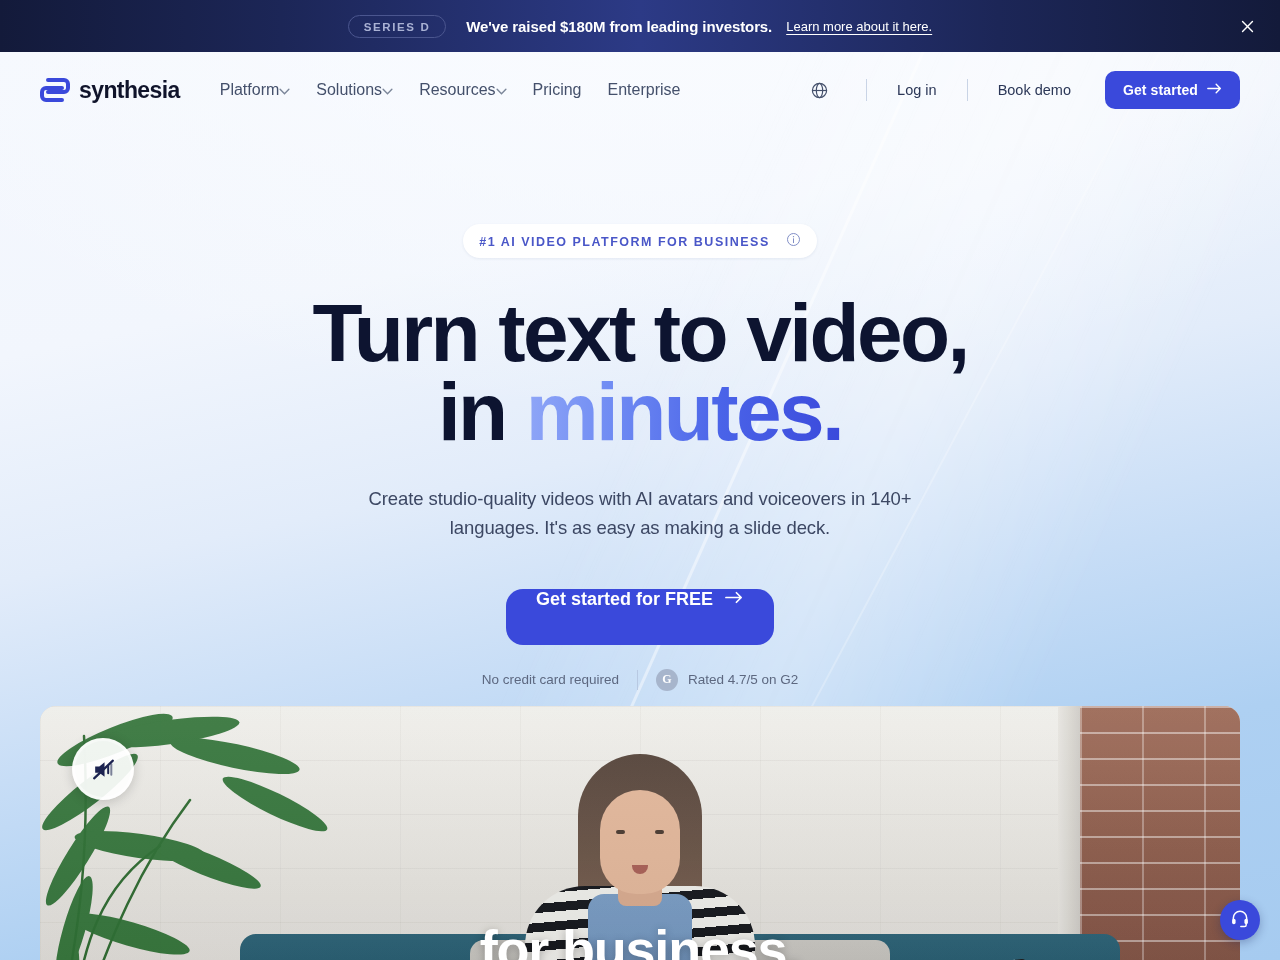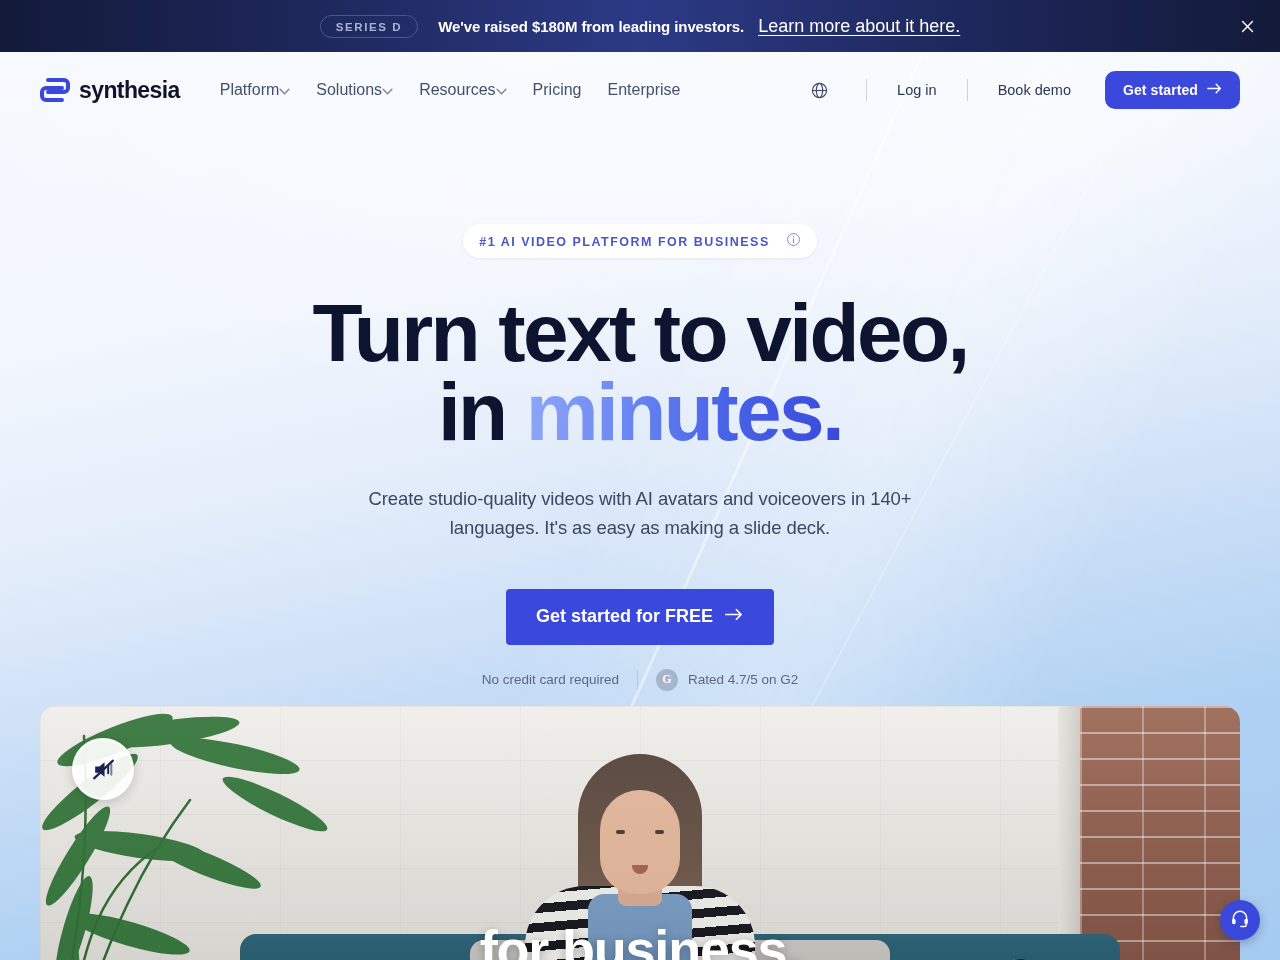--- a/index.html
+++ b/index.html
@@ -20,21 +20,21 @@
   }
   .banner-pill{
     font-size:11.5px; letter-spacing:1.6px; font-weight:600;
     color:#aab2d4; border:1px solid #4b568f;
     border-radius:999px; padding:5px 15px 4px; white-space:nowrap;
   }
   .banner-text{
     font-size:15px; font-weight:700; color:#fff; letter-spacing:-0.1px;
   }
   .banner-link{
-    font-size:18px; color:#fff; text-decoration:underline;
+    font-size:13px; color:#fff; text-decoration:underline;
     text-underline-offset:3px; cursor:pointer; margin-left:-6px;
   }
   .banner-close{
     position:absolute; right:16px; top:50%; transform:translateY(-50%);
     width:34px; height:34px; display:flex; align-items:center; justify-content:center;
     cursor:pointer; color:#fff;
   }
 
   
   .hero{
@@ -98,24 +98,24 @@
   .grad{
     background:linear-gradient(92deg,#8fa6f7 0%, #6f8bf3 28%, #4a63e8 62%, #3a49db 100%);
     -webkit-background-clip:text; background-clip:text; color:transparent;
   }
   .sub{
     margin:34px auto 0; width:620px;
     font-size:18.5px; line-height:1.55; color:#3c4763; letter-spacing:-0.1px;
   }
   .cta{
     margin-top:46px;
-    background:#3a49db; color:#fff; border:none; border-radius:4px;
+    background:#3a49db; color:#fff; border:none; border-radius:17px;
     height:56px; padding:0 30px; font-size:18px; font-weight:700;
     font-family:inherit; cursor:pointer;
-    display:inline-flex; align-items:center; gap:12px;
+    display:inline-flex; align-items:flex-start; gap:12px;
   }
   .trust{
     margin-top:24px; display:flex; align-items:center; justify-content:center; gap:0;
     font-size:13.5px; color:#5d6880;
   }
   .trust-div{ width:1px; height:20px; background:#b8c9e2; margin:0 18px; }
   .g2{
     width:22px; height:22px; border-radius:50%;
     background:#a7b5cc; color:#fff; font-size:12px; font-weight:700;
     display:flex; align-items:center; justify-content:center; margin-right:10px;

